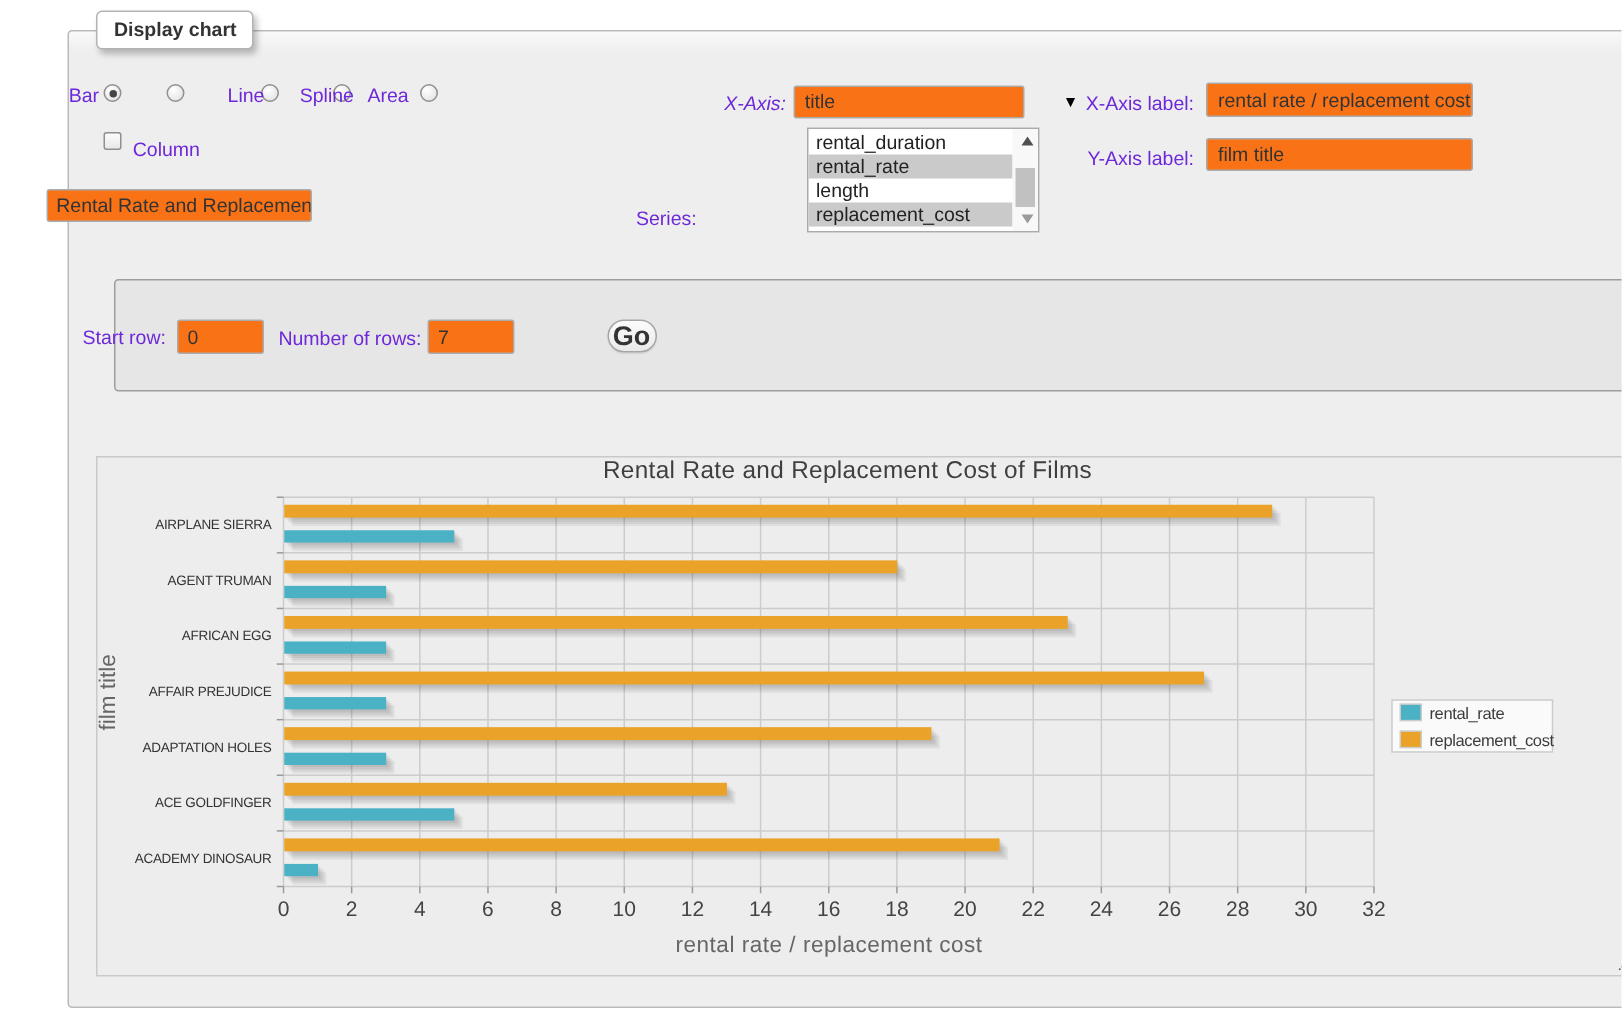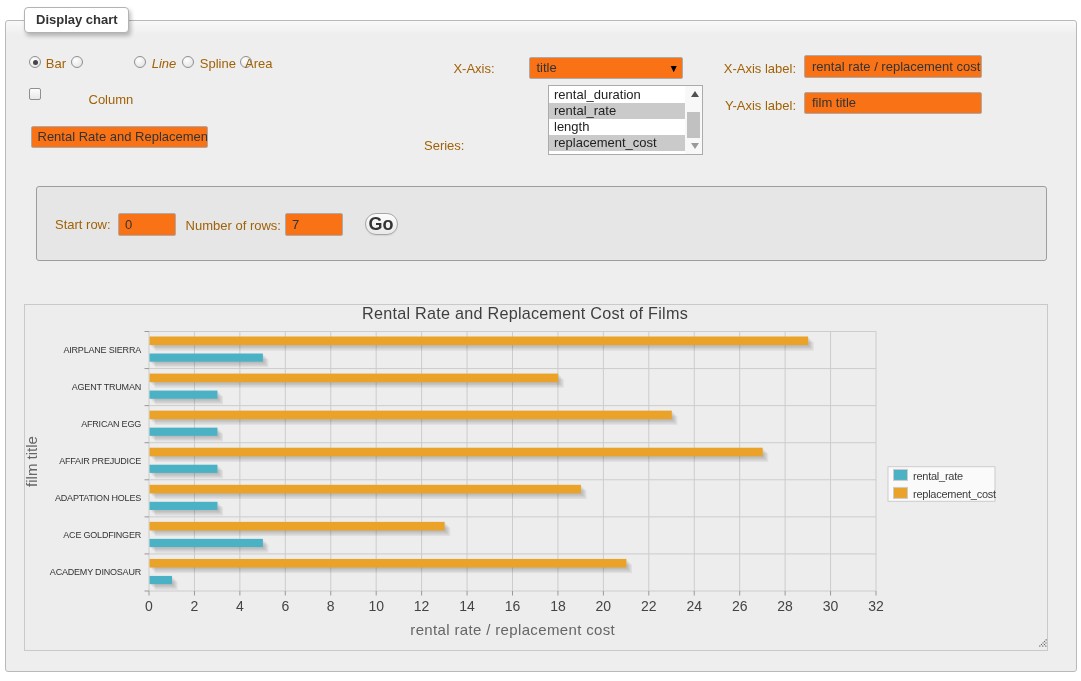--- a/index.html
+++ b/index.html
@@ -1,48 +1,48 @@
 <!DOCTYPE html>
 <html><head><meta charset="utf-8"><style>
 *{margin:0;padding:0;box-sizing:border-box;}
 html,body{width:1081px;height:681px;background:#fff;font-family:"Liberation Sans",sans-serif;}
 #stage{position:relative;width:1081px;height:681px;overflow:hidden;}
-.abs{position:absolute;}
-.lbl{position:absolute;font-size:13px;color:#a16207;line-height:13px;white-space:nowrap;}
+.abs{position:absolute;margin-left:40px;}
+.lbl{position:absolute;font-size:13px;color:#6d28d9;line-height:13px;white-space:nowrap;}
 .inp{position:absolute;background:#f97316;border:1px solid #ababab;border-radius:2px;font-size:13px;color:#333;white-space:nowrap;overflow:hidden;}
 </style></head>
 <body>
 <div id="stage">
 
 <div class="abs" style="left:5px;top:20px;width:1072px;height:652px;background:linear-gradient(#f9f9f9,#eeeeee 14px);border:1px solid #b9b9b9;border-radius:3px;"></div>
 
 <div class="abs" style="left:24px;top:7px;width:105px;height:26px;background:#fff;border:1px solid #b3b3b3;border-radius:4px;box-shadow:2px 3px 4px rgba(0,0,0,0.25);font-size:13px;font-weight:bold;color:#333;line-height:24px;padding-left:11px;">Display chart</div>
 
 <div class="abs" style="left:29px;top:56px;width:12px;height:12px;border:1px solid #8f8f8f;border-radius:50%;background:radial-gradient(circle at 35% 30%,#ffffff,#dedede);"></div>
 <div class="abs" style="left:32.7px;top:59.7px;width:5.5px;height:5.5px;border-radius:50%;background:#454545;"></div>
 <div class="lbl" style="left:45.8px;top:56.5px;">Bar</div>
 <div class="abs" style="left:71px;top:56px;width:12px;height:12px;border:1px solid #8f8f8f;border-radius:50%;background:radial-gradient(circle at 35% 30%,#ffffff,#dedede);"></div>
 <div class="lbl" style="left:88.5px;top:56.5px;margin-top:36px;">Column</div>
 <div class="abs" style="left:133.5px;top:56px;width:12px;height:12px;border:1px solid #8f8f8f;border-radius:50%;background:radial-gradient(circle at 35% 30%,#ffffff,#dedede);"></div>
-<div class="lbl" style="left:151.7px;top:56.5px;font-style:italic;">Line</div>
+<div class="lbl" style="left:151.7px;top:56.5px;">Line</div>
 <div class="abs" style="left:182.3px;top:56px;width:12px;height:12px;border:1px solid #8f8f8f;border-radius:50%;background:radial-gradient(circle at 35% 30%,#ffffff,#dedede);"></div>
 <div class="lbl" style="left:199.8px;top:56.5px;">Spline</div>
 <div class="abs" style="left:239.5px;top:56px;width:12px;height:12px;border:1px solid #8f8f8f;border-radius:50%;background:radial-gradient(circle at 35% 30%,#ffffff,#dedede);"></div>
 <div class="lbl" style="left:245px;top:56.5px;">Area</div>
 
 <div class="abs" style="left:29px;top:88px;width:11.5px;height:11.5px;border:1px solid #8f8f8f;border-radius:2px;background:linear-gradient(#fdfdfd,#e8e8e8);"></div>
 <div class="lbl" style="left:44.2px;top:87.5px;margin-top:44px;">Stacked</div>
 
 <div class="inp" style="left:30.5px;top:126px;width:177px;height:22px;line-height:20px;padding-left:6px;">Rental Rate and Replacement Cost of Films</div>
 
-<div class="lbl" style="left:424px;top:61.5px;width:100px;text-align:center;">X-Axis:</div>
+<div class="lbl" style="left:424px;top:61.5px;width:100px;text-align:right;font-style:italic;">X-Axis:</div>
 <div class="inp" style="left:528.5px;top:57px;width:154px;height:22px;line-height:20px;padding-left:7px;">title</div>
 <div class="abs" style="left:668.5px;top:62.5px;font-size:10.5px;line-height:10.5px;color:#000;">▼</div>
 
-<div class="abs" style="left:548px;top:85px;width:155px;height:69.5px;background:#fff;border:1px solid #ababab;overflow:hidden;">
+<div class="abs" style="left:498px;top:85px;width:155px;height:69.5px;background:#fff;border:1px solid #ababab;overflow:hidden;">
   <div style="position:absolute;left:0;top:1px;width:136px;height:16px;font-size:13px;color:#222;line-height:16px;padding-left:5px;white-space:nowrap;">rental_duration</div>
   <div style="position:absolute;left:0;top:17px;width:136px;height:16px;background:#cacaca;font-size:13px;color:#222;line-height:16px;padding-left:5px;white-space:nowrap;">rental_rate</div>
   <div style="position:absolute;left:0;top:33px;width:136px;height:16px;font-size:13px;color:#222;line-height:16px;padding-left:5px;white-space:nowrap;">length</div>
   <div style="position:absolute;left:0;top:49px;width:136px;height:16px;background:#cacaca;font-size:13px;color:#222;line-height:16px;padding-left:5px;white-space:nowrap;">replacement_cost</div>
   <div style="position:absolute;right:0;top:0;width:17px;height:67.5px;background:#f8f8f8;"></div>
   <div style="position:absolute;right:3.5px;top:5px;width:0;height:0;border-left:4.5px solid transparent;border-right:4.5px solid transparent;border-bottom:6px solid #505050;"></div>
   <div style="position:absolute;right:2px;top:26px;width:13px;height:26px;background:#c1c1c1;"></div>
   <div style="position:absolute;right:3.5px;top:57px;width:0;height:0;border-left:4.5px solid transparent;border-right:4.5px solid transparent;border-top:6px solid #9a9a9a;"></div>
 </div>
 <div class="lbl" style="left:424px;top:139px;width:100px;text-align:left;">Series:</div>

